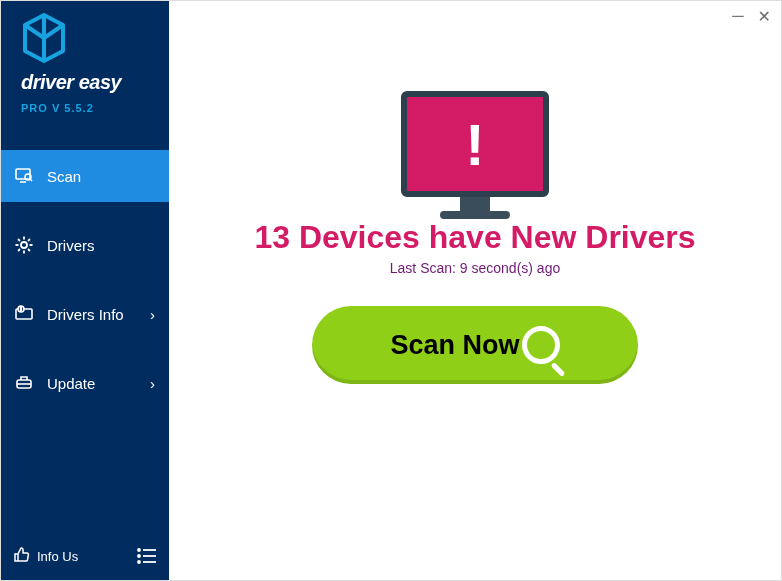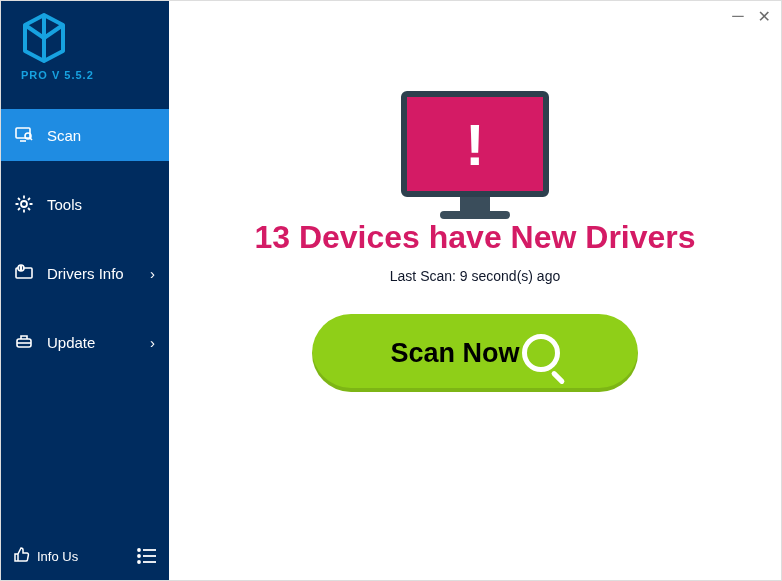--- a/index.html
+++ b/index.html
@@ -3,23 +3,23 @@
 <meta charset="utf-8">
 <style>
 * { margin: 0; padding: 0; box-sizing: border-box; font-family: Arial, sans-serif; }
 body { width: 782px; height: 581px; overflow: hidden; background: #fff; border: 1px solid #ddd; }
 .app { display: flex; width: 100%; height: 100%; }
 
 .sidebar { width: 168px; background: #002c5f; color: #fff; display: flex; flex-direction: column; }
 .logo-block { padding: 12px 20px 8px; text-align: left; }
 .cube-logo { color: #17a2e0; }
 .brand { font-size: 20px; font-style: italic; font-weight: 600; color: #fff; letter-spacing: -0.5px; margin-top: 4px; }
-.version { color: #17a2e0; font-size: 11px; font-weight: bold; letter-spacing: 1px; margin-top: 2px; }
+.version { color: #17a2e0; font-size: 11px; font-weight: bold; letter-spacing: 1px; margin-top: 8px; }
 
-.nav { margin-top: 20px; flex: 1; }
+.nav { margin-top: 28px; flex: 1; }
 .nav-item { display: flex; align-items: center; padding: 17px 14px; cursor: pointer; position: relative; font-size: 15px; }
 .nav-item.active { background: #1f8ce2; }
 .nav-item .ico { width: 18px; height: 18px; margin-right: 14px; display: inline-flex; align-items: center; justify-content: center; }
 .nav-item .chev { position: absolute; right: 14px; font-size: 15px; color: #fff; }
 .nav-gap { height: 17px; }
 
 .bottom-bar { display: flex; align-items: center; padding: 8px 6px; }
 .bottom-bar .like { display: flex; align-items: center; gap: 6px; font-size: 13px; cursor: pointer; padding: 4px 6px; }
 .bottom-bar .spacer { flex: 1; }
 .bottom-bar .circ-btn { width: 32px; height: 32px; display: flex; align-items: center; justify-content: center; cursor: pointer; color: #fff; }
@@ -28,21 +28,21 @@
 .winctrl { position: absolute; top: 6px; right: 10px; display: flex; gap: 14px; color: #6b6b6b; }
 .winctrl span { cursor: pointer; font-size: 16px; }
 
 .monitor { width: 148px; }
 .monitor-screen { width: 148px; height: 106px; background: #d41b65; border: 6px solid #2d404e; border-radius: 6px; display: flex; align-items: center; justify-content: center; }
 .monitor-screen span { color: #fff; font-size: 58px; font-weight: bold; }
 .monitor-stand { width: 30px; height: 14px; background: #3a4d5b; margin: 0 auto; }
 .monitor-base { width: 70px; height: 8px; background: #3a4d5b; margin: 0 auto; border-radius: 4px; }
 
 .headline { color: #d41b65; font-size: 32px; font-weight: bold; }
-.subline { color: #0f172a; font-size: 14px; margin-top: 12px; }
+.subline { color: #701a75; font-size: 14px; margin-top: 4px; }
 
 .scan-btn { margin-top: 30px; width: 326px; height: 78px; background: #8fcf18; color: #000; border-radius: 40px; display: flex; align-items: center; justify-content: center; gap: 2px; cursor: pointer; box-shadow: inset 0 -4px 0 rgba(0,0,0,0.12); }
 .scan-btn .lbl { font-size: 27px; font-weight: bold; }
 .scan-btn .mag { position: relative; }
 .scan-btn .mag .circ { width: 38px; height: 38px; border: 5px solid #fff; border-radius: 50%; display:block; }
 .scan-btn .mag .hndl { position: absolute; bottom: -8px; right: -6px; width: 16px; height: 5px; background: #fff; transform: rotate(45deg); border-radius: 3px; }
 </style>
 </head>
 <body>
 
@@ -52,20 +52,21 @@
       <div class="cube-logo">
         <svg width="46" height="50" viewBox="0 0 46 50">
             <g fill="none" stroke="#17a2e0" stroke-width="4" stroke-linejoin="round">
               <path d="M23 2 L42 12 L42 38 L23 48 L4 38 L4 12 Z"></path>
               <path d="M23 2 L23 25 L42 12"></path>
               <path d="M23 25 L4 12"></path>
               <path d="M23 25 L23 48"></path>
             </g>
           </svg>
       </div>
+      <div class="brand">driver easy</div>
       <div class="version">PRO V 5.5.2</div>
     </div>
 
     <div class="nav">
       <div class="nav-item active">
         <span class="ico">
           <svg width="18" height="18" viewBox="0 0 18 18" fill="none" stroke="#fff" stroke-width="1.6">
               <rect x="1" y="2" width="14" height="10" rx="1"></rect>
               <line x1="5" y1="15" x2="11" y2="15"></line>
               <circle cx="13" cy="10" r="3"></circle>
@@ -75,21 +76,21 @@
         <span>Scan</span>
       </div>
       <div class="nav-gap"></div>
       <div class="nav-item">
         <span class="ico">
           <svg width="18" height="18" viewBox="0 0 18 18" fill="none" stroke="#fff" stroke-width="1.8">
               <circle cx="9" cy="9" r="3"></circle>
               <path d="M9 0.5v3M9 14.5v3M0.5 9h3M14.5 9h3M3 3l2 2M13 13l2 2M15 3l-2 2M5 13l-2 2"></path>
             </svg>
         </span>
-        <span>Tools</span>
+        <span>Drivers</span>
       </div>
       <div class="nav-gap"></div>
       <div class="nav-item">
         <span class="ico">
           <svg width="18" height="18" viewBox="0 0 18 18" fill="none" stroke="#fff" stroke-width="1.6">
               <rect x="1" y="4" width="16" height="10" rx="1"></rect>
               <circle cx="6" cy="4" r="3" fill="#002c5f"></circle>
               <text x="6" y="6" font-size="5" fill="#fff" text-anchor="middle" font-weight="bold">i</text>
             </svg>
         </span>

